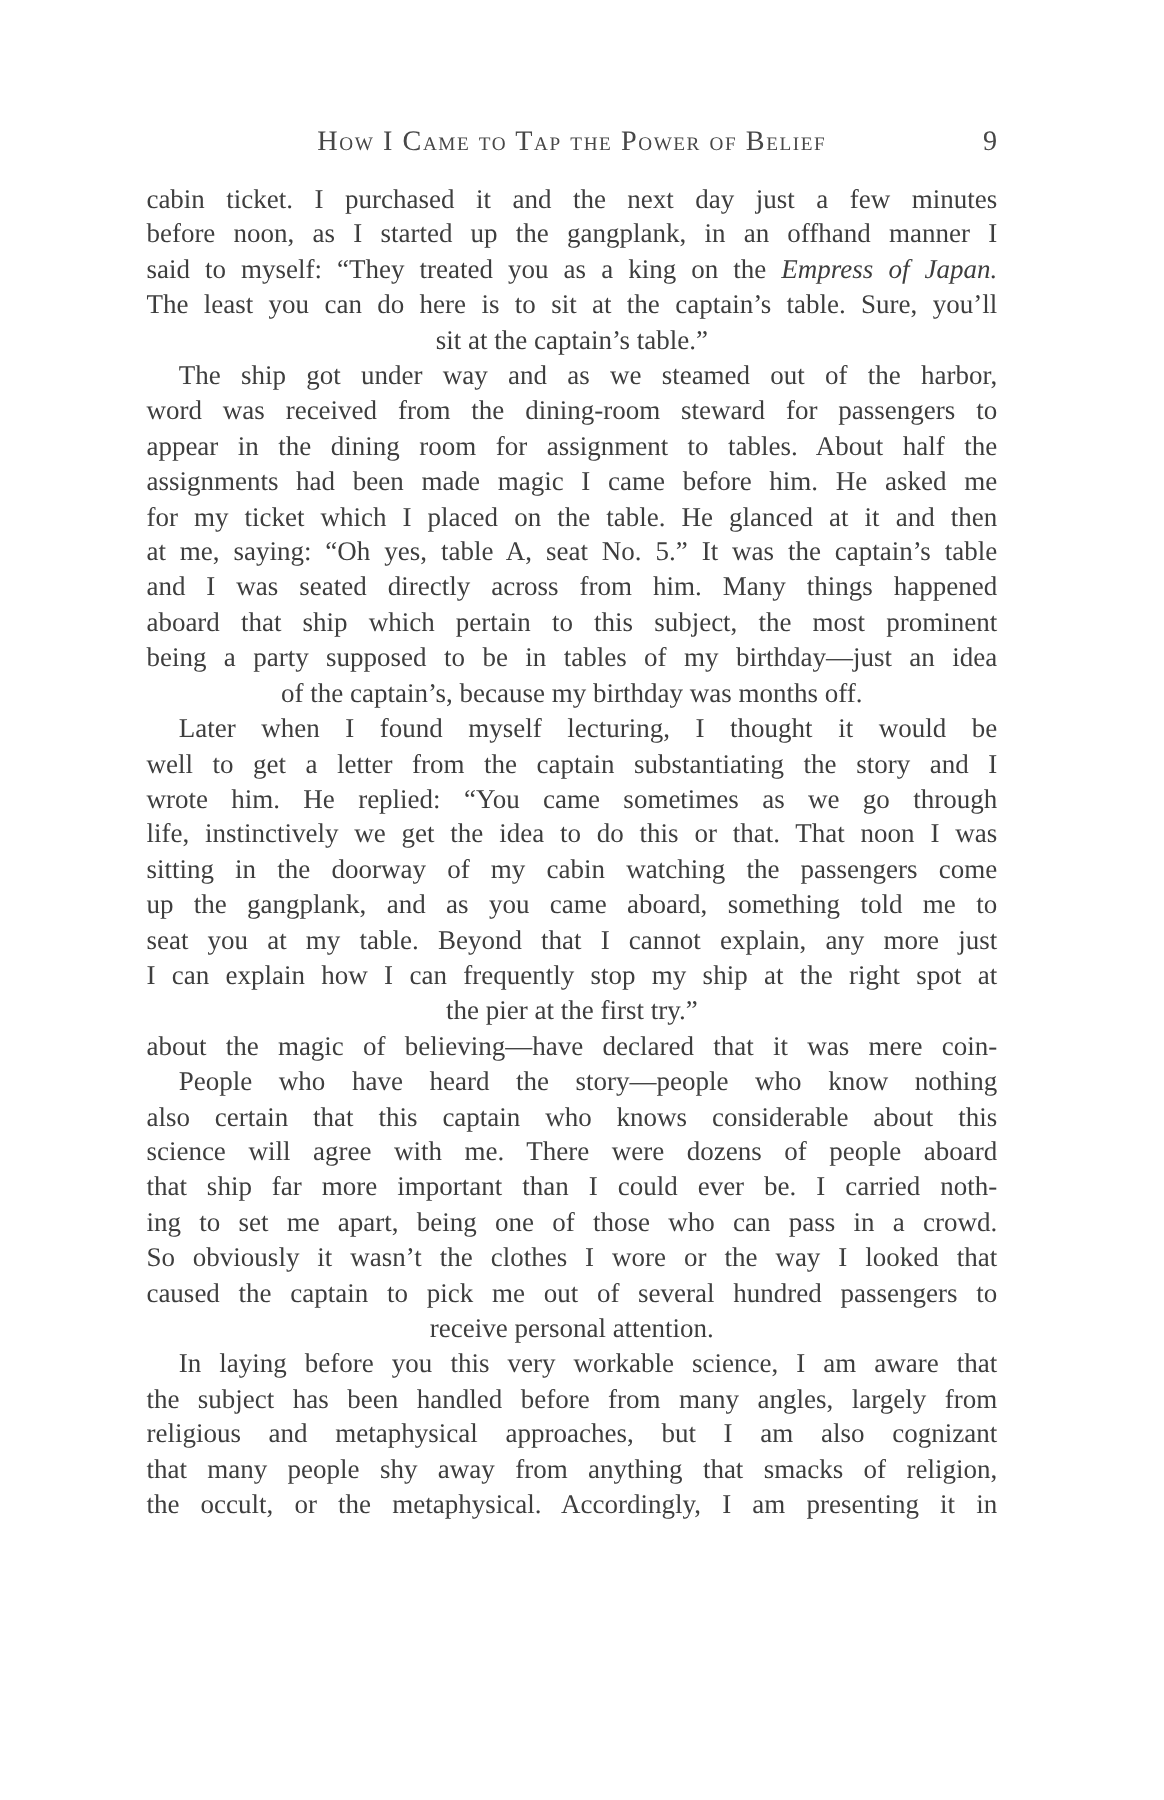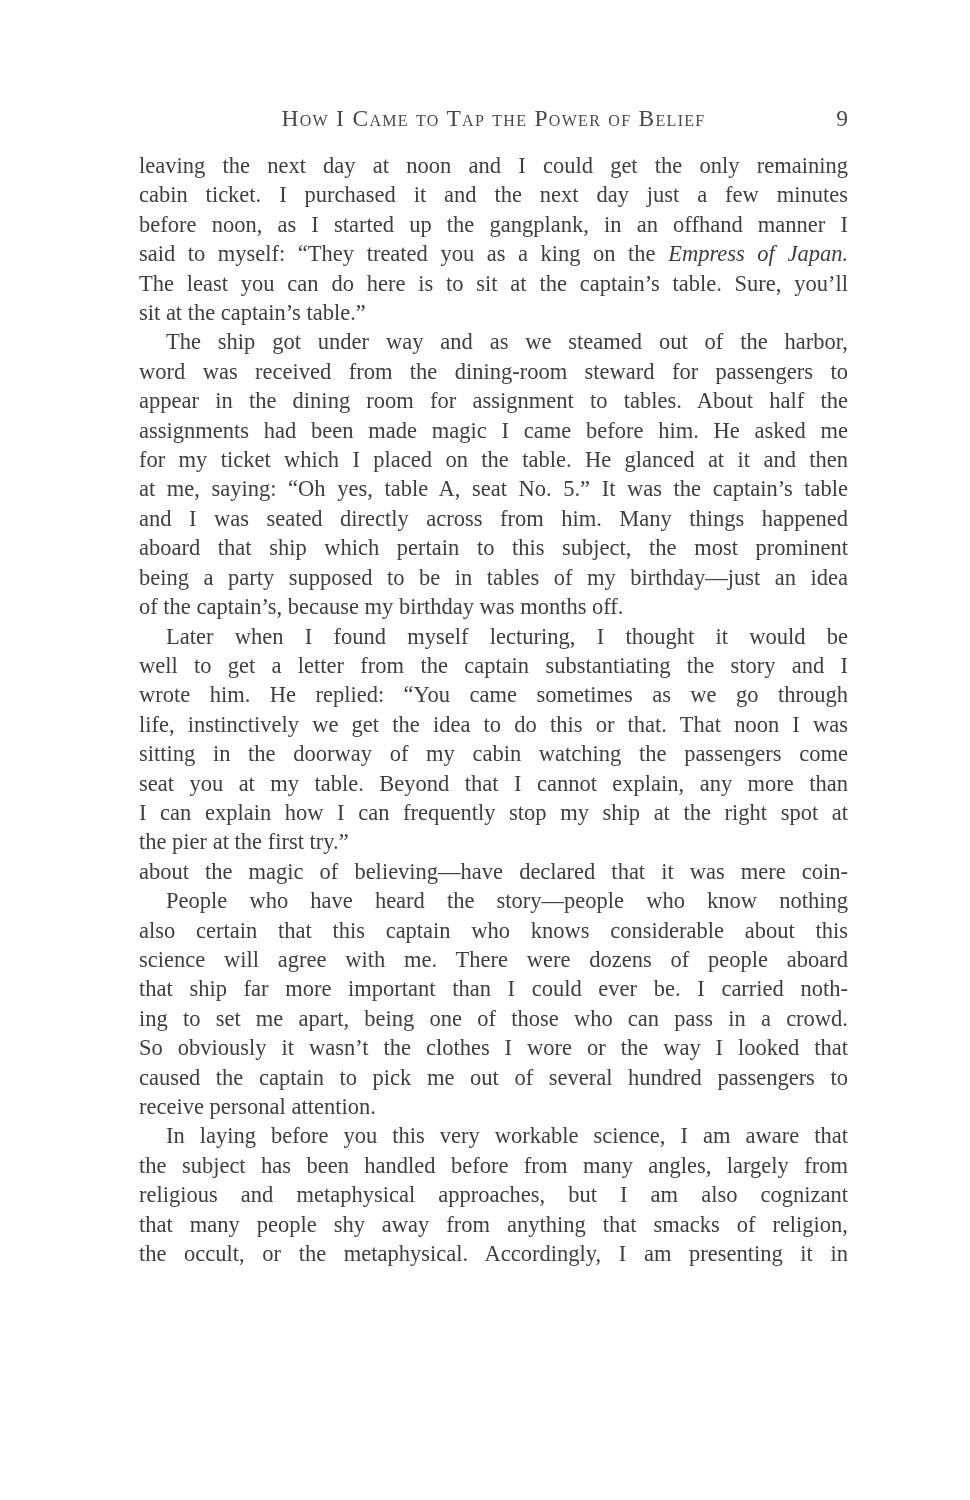--- a/index.html
+++ b/index.html
@@ -11,21 +11,21 @@
     position: relative;
     width: 970px;
     height: 1500px;
     background: #ffffff;
     font-family: "Liberation Serif", serif;
     color: #3e3e3e;
     overflow: hidden;
   }
   .content {
     position: absolute;
-    left: 139px;
+    left: 122px;
     top: 103px;
     width: 709px;
   }
   .running-head {
     position: relative;
     height: 30px;
     line-height: 30px;
     text-align: center;
     font-size: 23.5px;
     color: #474747;
@@ -41,21 +41,21 @@
     font-size: 23.5px;
     letter-spacing: 0;
   }
   .body-text {
     margin-top: 18px;
     font-size: 22.5px;
     line-height: 29.4px;
     color: #3e3e3e;
   }
   .line {
-    text-align: left;
+    text-align: center;
   }
   .line.j {
     text-align: justify;
     text-align-last: justify;
   }
   .line.ind {
     padding-left: 27px;
   }
   .line em {
   }
@@ -63,42 +63,42 @@
 </head>
 <body>
 
 <div class="page">
   <div class="content">
     <div class="running-head">
       <span class="running-title">How I Came to Tap the Power of Belief</span>
       <span class="page-num">9</span>
     </div>
     <div class="body-text">
-        <div class="line j">leaving the next day at noon and I could get the only remaining</div>
         <div class="line j">cabin ticket. I purchased it and the next day just a few minutes</div>
         <div class="line j">before noon, as I started up the gangplank, in an offhand manner I</div>
         <div class="line j">said to myself: “They treated you as a king on the <em>Empress of Japan.</em></div>
         <div class="line j">The least you can do here is to sit at the captain’s table. Sure, you’ll</div>
         <div class="line">sit at the captain’s table.”</div>
         <div class="line j ind">The ship got under way and as we steamed out of the harbor,</div>
         <div class="line j">word was received from the dining-room steward for passengers to</div>
         <div class="line j">appear in the dining room for assignment to tables. About half the</div>
         <div class="line j">assignments had been made magic I came before him. He asked me</div>
         <div class="line j">for my ticket which I placed on the table. He glanced at it and then</div>
         <div class="line j">at me, saying: “Oh yes, table A, seat No. 5.” It was the captain’s table</div>
         <div class="line j">and I was seated directly across from him. Many things happened</div>
         <div class="line j">aboard that ship which pertain to this subject, the most prominent</div>
         <div class="line j">being a party supposed to be in tables of my birthday—just an idea</div>
         <div class="line">of the captain’s, because my birthday was months off.</div>
         <div class="line j ind">Later when I found myself lecturing, I thought it would be</div>
         <div class="line j">well to get a letter from the captain substantiating the story and I</div>
         <div class="line j">wrote him. He replied: “You came sometimes as we go through</div>
         <div class="line j">life, instinctively we get the idea to do this or that. That noon I was</div>
         <div class="line j">sitting in the doorway of my cabin watching the passengers come</div>
-        <div class="line j">seat you at my table. Beyond that I cannot explain, any more than</div>
+        <div class="line j">up the gangplank, and as you came aboard, something told me to</div>
+        <div class="line j">seat you at my table. Beyond that I cannot explain, any more just</div>
         <div class="line j">I can explain how I can frequently stop my ship at the right spot at</div>
         <div class="line">the pier at the first try.”</div>
         <div class="line j">about the magic of believing—have declared that it was mere coin-</div>
         <div class="line j ind">People who have heard the story—people who know nothing</div>
         <div class="line j">also certain that this captain who knows considerable about this</div>
         <div class="line j">science will agree with me. There were dozens of people aboard</div>
         <div class="line j">that ship far more important than I could ever be. I carried noth-</div>
         <div class="line j">ing to set me apart, being one of those who can pass in a crowd.</div>
         <div class="line j">So obviously it wasn’t the clothes I wore or the way I looked that</div>
         <div class="line j">caused the captain to pick me out of several hundred passengers to</div>

